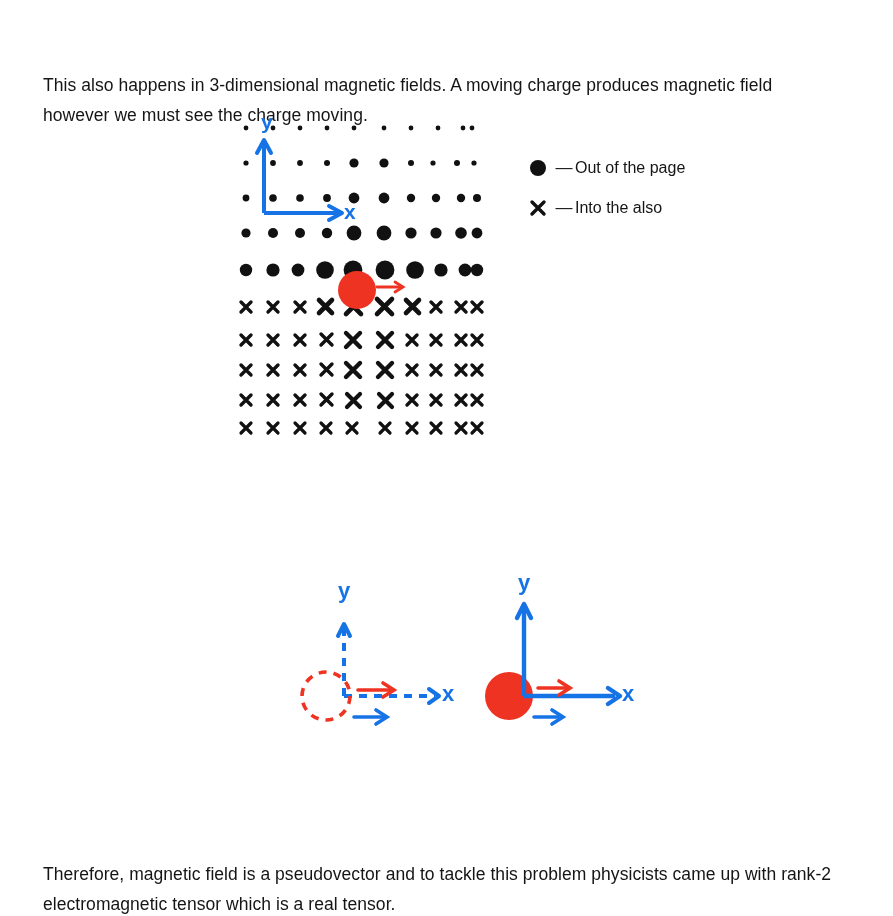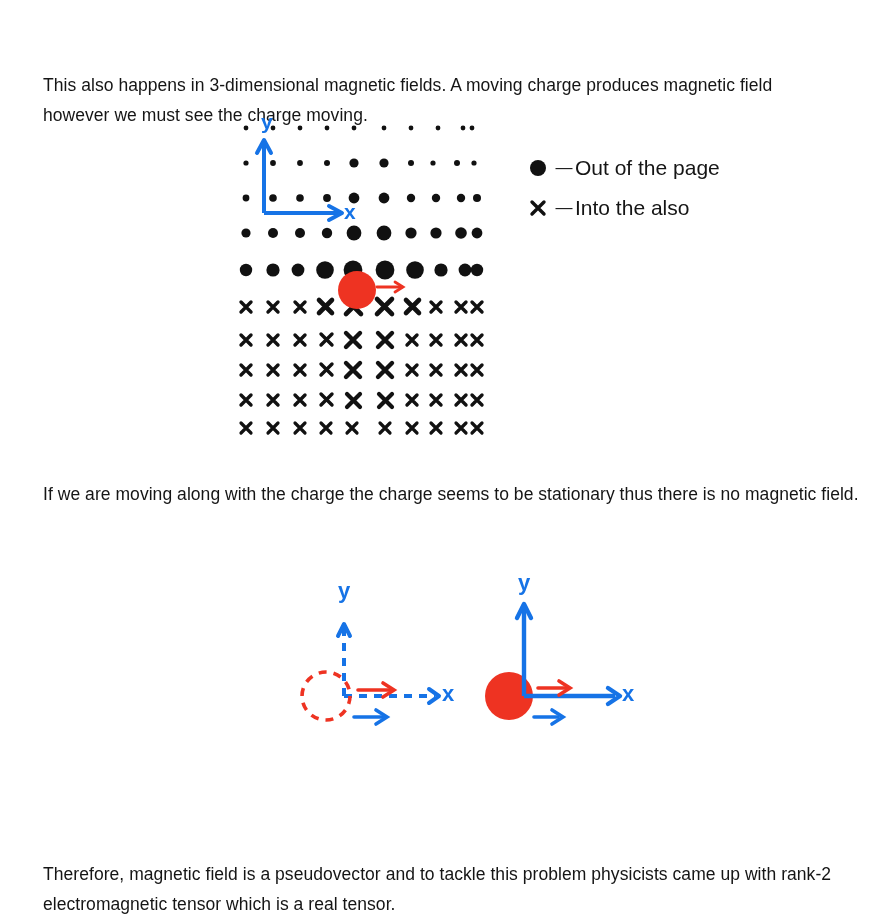--- a/index.html
+++ b/index.html
@@ -86,21 +86,21 @@
     border-radius: 50%;
     background: #111111;
   }
   .legend-dash {
     width: 22px;
     text-align: center;
     font-size: 17px;
     color: #151515;
   }
   .legend-text {
-    font-size: 21px;
+    font-size: 16px;
     color: #151515;
     white-space: nowrap;
   }
 
   
   .frame-figure {
     position: absolute;
     width: 190px;
     height: 175px;
   }
@@ -302,21 +302,20 @@
       <span class="legend-symbol">
         <svg width="18" height="18" viewBox="0 0 18 18" style="display:block;margin:0 auto;">
           <path d="M3 3 L15 15 M15 3 L3 15" stroke="#111111" stroke-width="3.4" stroke-linecap="round"></path>
         </svg>
       </span>
       <span class="legend-dash">—</span>
       <span class="legend-text">Into the also</span>
     </div>
   </div>
 
-  <p class="para" id="para-middle">If we are moving along with the charge the charge seems to be stationary thus there is no magnetic field.</p>
 
   <div class="frame-figure" id="frame-moving">
     <svg width="190" height="175" viewBox="0 0 190 175">
 
       <g stroke="#1673e6" stroke-width="4" fill="none">
         <path d="M48 118 L48 50" stroke-dasharray="8 7"></path>
         <path d="M42 58 L48 46 L54 58" stroke-linecap="round" stroke-linejoin="round"></path>
 
         <path d="M48 118 L139 118" stroke-dasharray="8 7"></path>
         <path d="M133 111 L143 118 L133 125" stroke-linecap="round" stroke-linejoin="round"></path>

